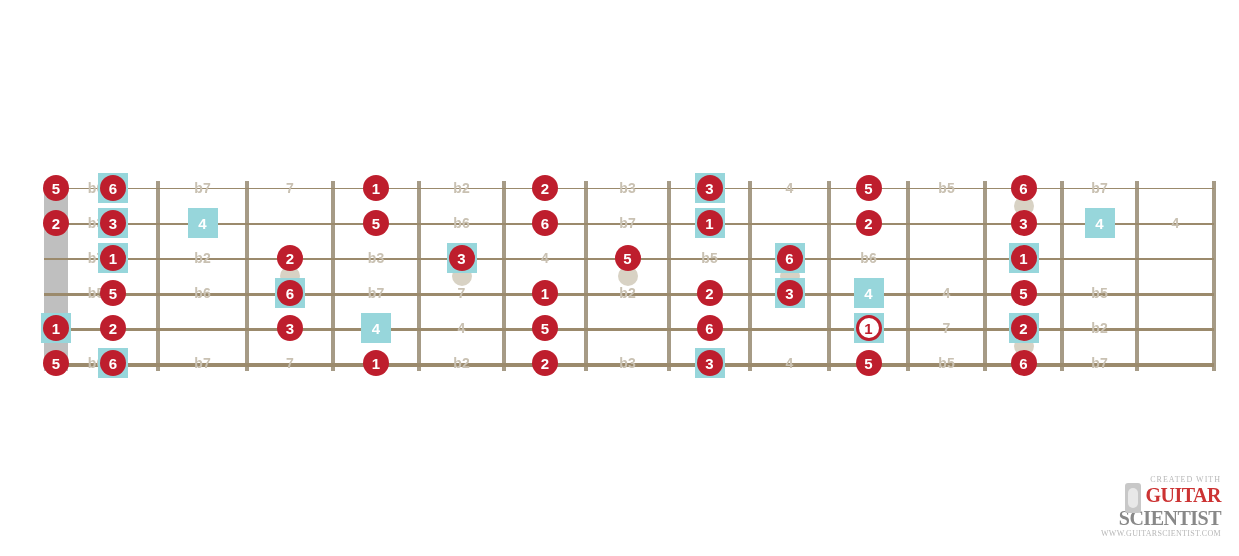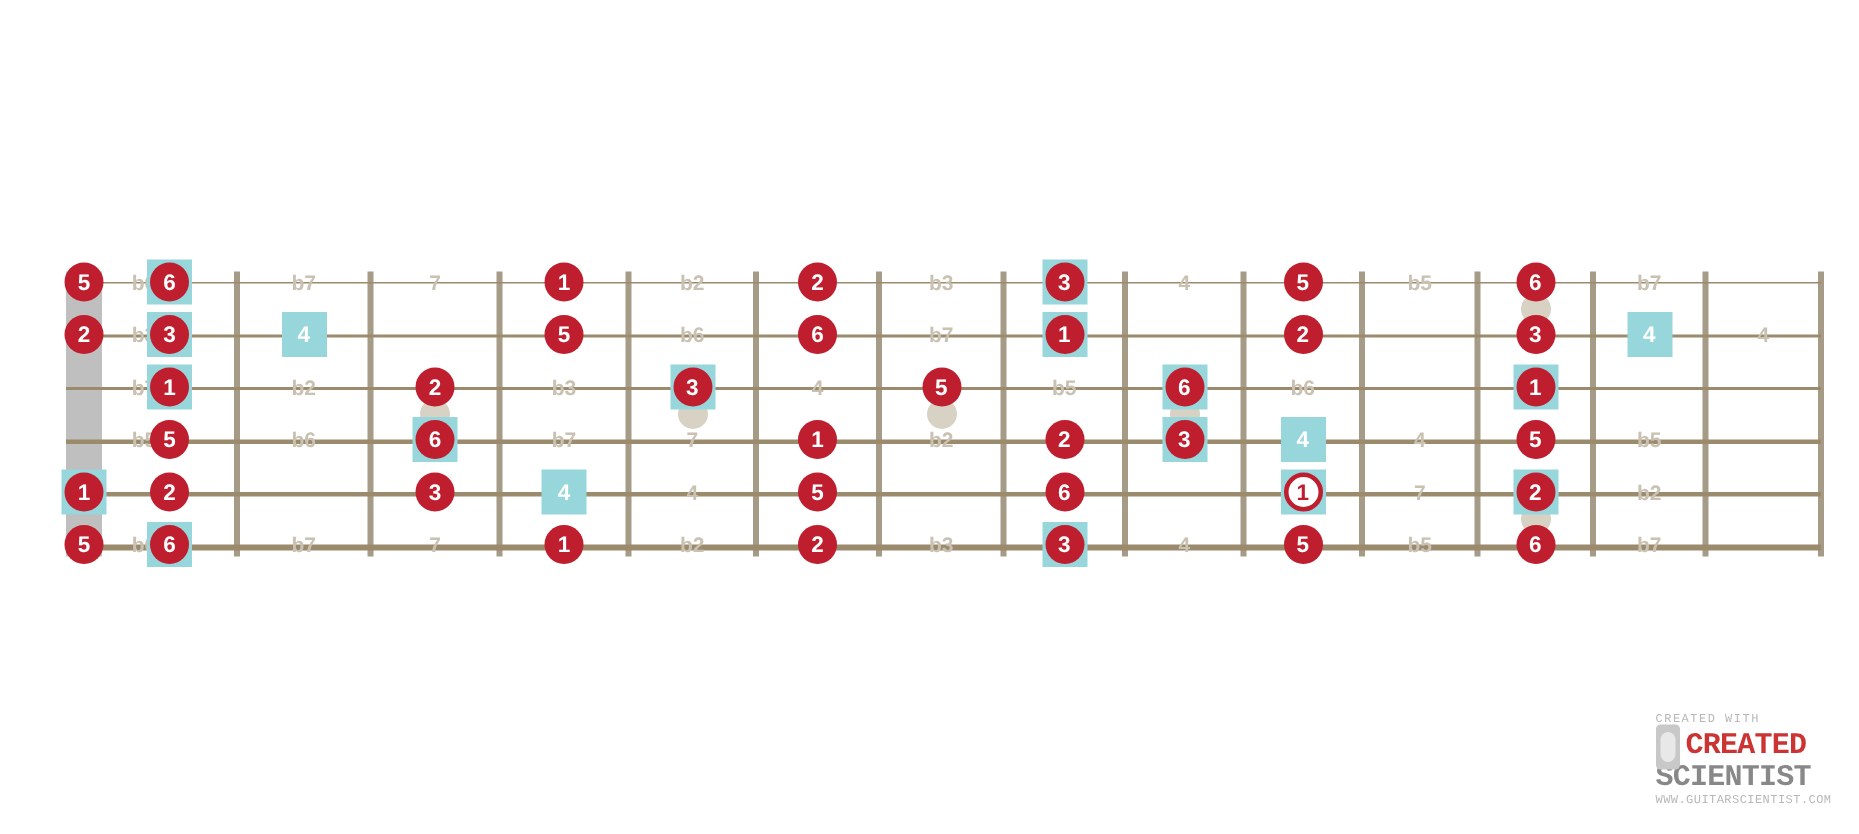--- a/index.html
+++ b/index.html
@@ -11,21 +11,21 @@
   .fret-line{position:absolute;top:-7px;width:4px;height:190px;background:#a69b86;}
   .cell{position:absolute;height:30px;display:flex;align-items:center;justify-content:center;}
   .ghost{color:#c9c1b2;font-size:14px;font-family:Arial,Helvetica,sans-serif;font-weight:600;pointer-events:none;}
   .inlay{position:absolute;width:20px;height:20px;border-radius:50%;background:#d8d2c4;transform:translate(-50%,-50%);}
   .note{position:absolute;width:26px;height:26px;border-radius:50%;display:flex;align-items:center;justify-content:center;font-family:Arial,Helvetica,sans-serif;font-weight:700;font-size:15px;transform:translate(-50%,-50%);}
   .red{background:#be1e2d;color:#fff;}
   .red.hollow{background:#fff;color:#be1e2d;border:3px solid #be1e2d;box-sizing:border-box;}
   .hilite{position:absolute;width:30px;height:30px;background:#97d6db;transform:translate(-50%,-50%);}
   .eraser{position:absolute;left:0;top:-20px;width:24px;height:14px;background:#fff;}
   .eraser2{position:absolute;left:0;bottom:-20px;width:24px;height:14px;background:#fff;}
-  .wm{position:absolute;right:18px;bottom:18px;text-align:left;font-family:Liberation Mono, monospace;line-height:.95;}
+  .wm{position:absolute;right:18px;bottom:18px;text-align:right;font-family:Liberation Serif, serif;line-height:.95;}
   .wm .t1{font-size:8px;color:#b8b8b8;letter-spacing:1px;}
   .wm .t2{font-size:20px;font-weight:800;color:#c33;letter-spacing:-.5px;}
   .wm .t3{font-size:20px;font-weight:800;color:#888;letter-spacing:-.5px;margin-top:-4px;}
   .wm .t4{font-size:8px;color:#b8b8b8;letter-spacing:.3px;margin-top:2px;}
   .wm-ico{display:inline-block;width:16px;height:30px;background:#c8c8c8;border-radius:3px;vertical-align:middle;margin-right:4px;position:relative;}
   .wm-ico::after{content:"";position:absolute;left:3px;top:5px;width:10px;height:20px;border-radius:5px;background:#e8e8e8;}
 </style>
 </head>
 <body>
 
@@ -169,18 +169,18 @@
       <div class="note red" style="left: 332px; top: 175px;">1</div>
       <div class="note red" style="left: 501px; top: 175px;">2</div>
       <div class="note red" style="left: 665.5px; top: 175px;">3</div>
       <div class="note red" style="left: 824.5px; top: 175px;">5</div>
       <div class="note red" style="left: 979.5px; top: 175px;">6</div>
     </div>
 
   <div class="wm">
     <div class="t1">CREATED WITH</div>
     <div>
-      <span class="wm-ico"></span><span class="t2">CREATED</span>
+      <span class="wm-ico"></span><span class="t2">GUITAR</span>
     </div>
     <div class="t3">SCIENTIST</div>
     <div class="t4">WWW.GUITARSCIENTIST.COM</div>
   </div>
 </div>
 
 </body></html>

